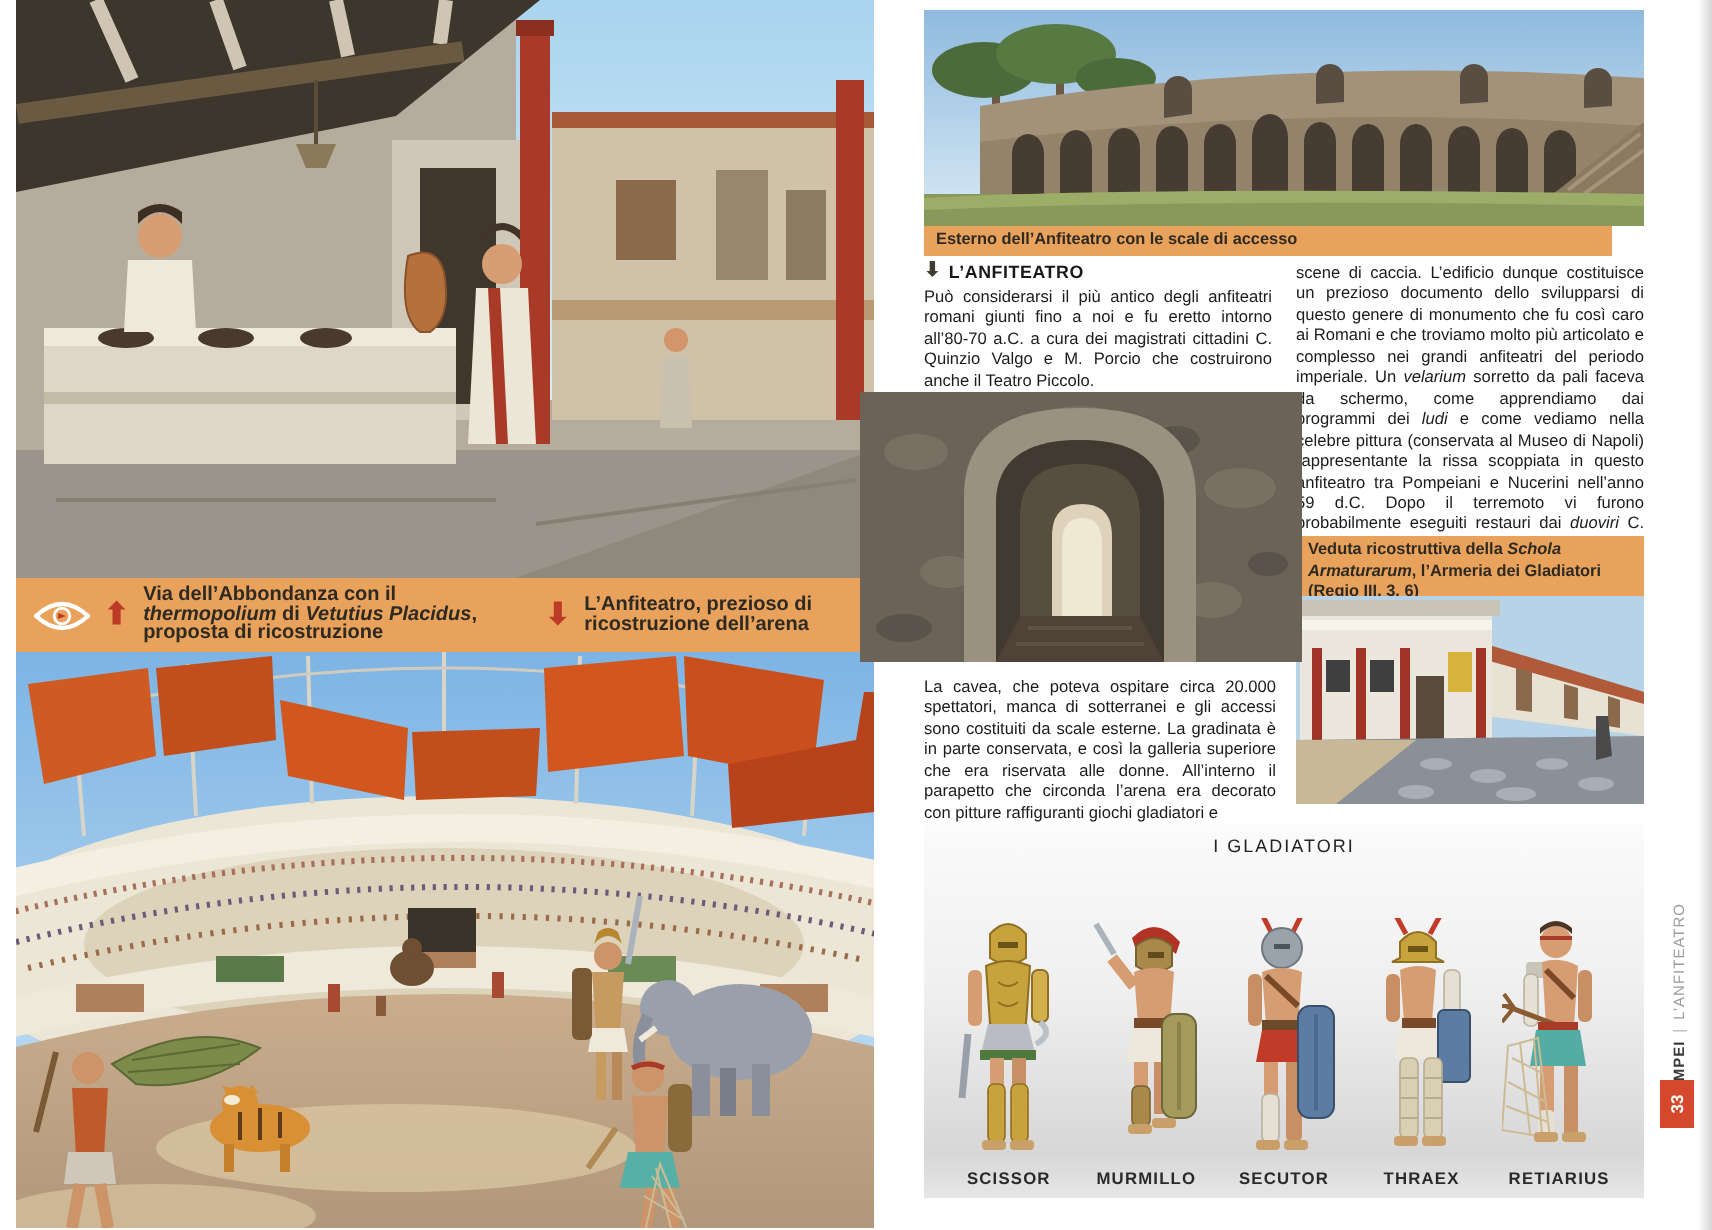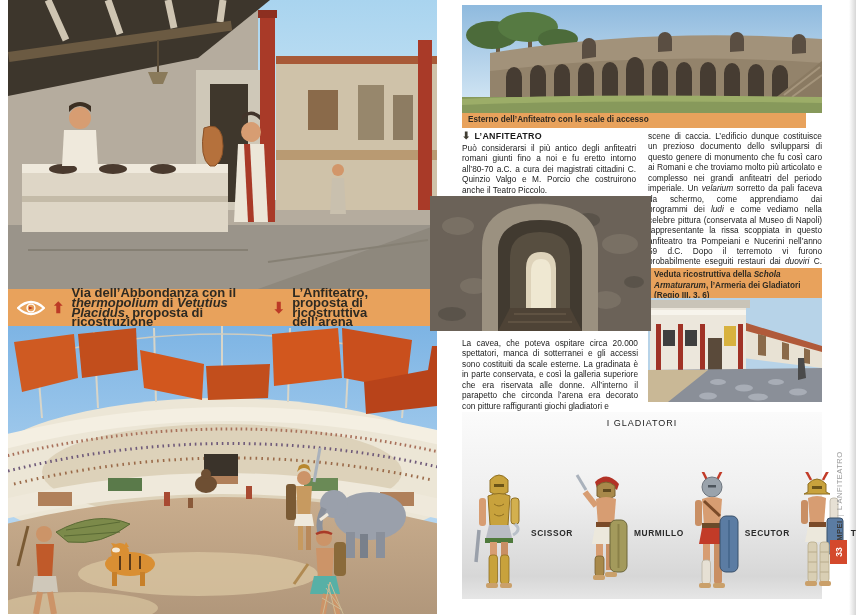--- a/index.html
+++ b/index.html
@@ -5,40 +5,40 @@
   html,body{margin:0;padding:0;background:#e9e9e9;}
   #page{position:relative;width:856px;height:615px;background:#ffffff;overflow:hidden;
         font-family:"Liberation Sans", sans-serif;}
   .abs{position:absolute;}
   svg{display:block;}
 
   
   .cap{background:#e8a25c;color:#2e2a22;box-sizing:border-box;}
   .cap-bar-left{left:8px;top:289px;width:429px;height:37px;display:flex;align-items:center;
         gap:7px;padding:0 9px;z-index:2;}
-  .cap-text{font-size:13px;line-height:9.8px;font-weight:700;}
+  .cap-text{font-size:10px;line-height:9.8px;font-weight:700;}
   .arrow-red{color:#bc3a26;font-size:15px;font-weight:700;line-height:15px;}
   .arrow-dark{color:#3f3c31;font-size:10px;font-weight:700;line-height:10px;}
 
   .cap-photo{font-size:8.2px;font-weight:700;line-height:10.5px;padding:2px 6px;}
 
   
   .body-text{font-size:8.3px;line-height:10.45px;text-align:justify;color:#1b1b1b;}
   .heading-row{display:flex;align-items:center;gap:4px;}
   .heading{font-size:8.9px;font-weight:700;letter-spacing:.3px;color:#181818;}
   i{}
 
   
   .glad-panel{left:462px;top:412px;width:360px;height:187px;
         background:linear-gradient(#fbfbfb 0%,#efefef 45%,#d7d7d7 88%,#e6e6e6 100%);}
   .glad-title{position:absolute;top:6px;left:0;width:100%;text-align:center;
         font-size:9px;font-weight:400;letter-spacing:1px;color:#222;}
   .glad-row{position:absolute;top:22px;left:0;width:100%;height:160px;display:flex;
         justify-content:space-around;align-items:flex-end;padding:0 8px;box-sizing:border-box;}
-  .glad-fig{display:flex;flex-direction:row;align-items:center;gap:3px;}
+  .glad-fig{display:flex;flex-direction:column;align-items:center;gap:3px;}
   .glad-label{font-size:8.4px;font-weight:700;letter-spacing:.6px;color:#2a2a2a;}
 
   
   .side-vert{left:784px;top:496px;width:110px;height:12px;transform:rotate(-90deg);
         transform-origin:center;white-space:nowrap;font-size:7.5px;letter-spacing:.5px;
         display:flex;gap:4px;align-items:center;justify-content:center;}
   .side-book{font-weight:700;color:#3a3a3a;}
   .side-sep{color:#b5b5b5;}
   .side-chapter{color:#9b9b9b;}
   .page-tab{left:830px;top:540px;width:17px;height:24px;background:#d4492c;
@@ -113,21 +113,21 @@
   <div class="abs cap cap-bar-left">
     <svg width="28" height="16" viewBox="0 0 28 16">
       <path d="M1 8 Q14 -4 27 8 Q14 20 1 8 Z" fill="none" stroke="#ffffff" stroke-width="2.2"></path>
       <circle cx="14" cy="8" r="4.6" fill="#ffffff"></circle>
       <circle cx="14" cy="8" r="3.2" fill="#e8a25c"></circle>
       <path d="M12 6.5 l4 1.5 l-4 1.5 Z" fill="#bc3a26"></path>
     </svg>
     <span class="arrow-red">⬆</span>
     <div class="cap-text" style="width:182px"><span>Via dell’Abbondanza con il </span><i>thermopolium</i><span> di </span><i>Vetutius Placidus</i><span>, proposta di ricostruzione</span></div>
     <span class="arrow-red" style="margin-left:12px">⬇</span>
-    <div class="cap-text" style="width:126px">L’Anfiteatro, proposta di ricostruttiva dell’arena</div>
+    <div class="cap-text" style="width:126px">L’Anfiteatro, prezioso di ricostruzione dell’arena</div>
   </div>
 
   <svg class="abs" style="left:8px;top:326px" width="429" height="288" viewBox="0 0 429 288">
     <defs>
       <linearGradient id="skyA" x1="0" y1="0" x2="0" y2="1">
         <stop offset="0" stop-color="#7db4e4"></stop>
           <stop offset="1" stop-color="#cfe6f6"></stop>
       </linearGradient>
       <linearGradient id="sand" x1="0" y1="0" x2="0" y2="1">
         <stop offset="0" stop-color="#c9ad8d"></stop>

